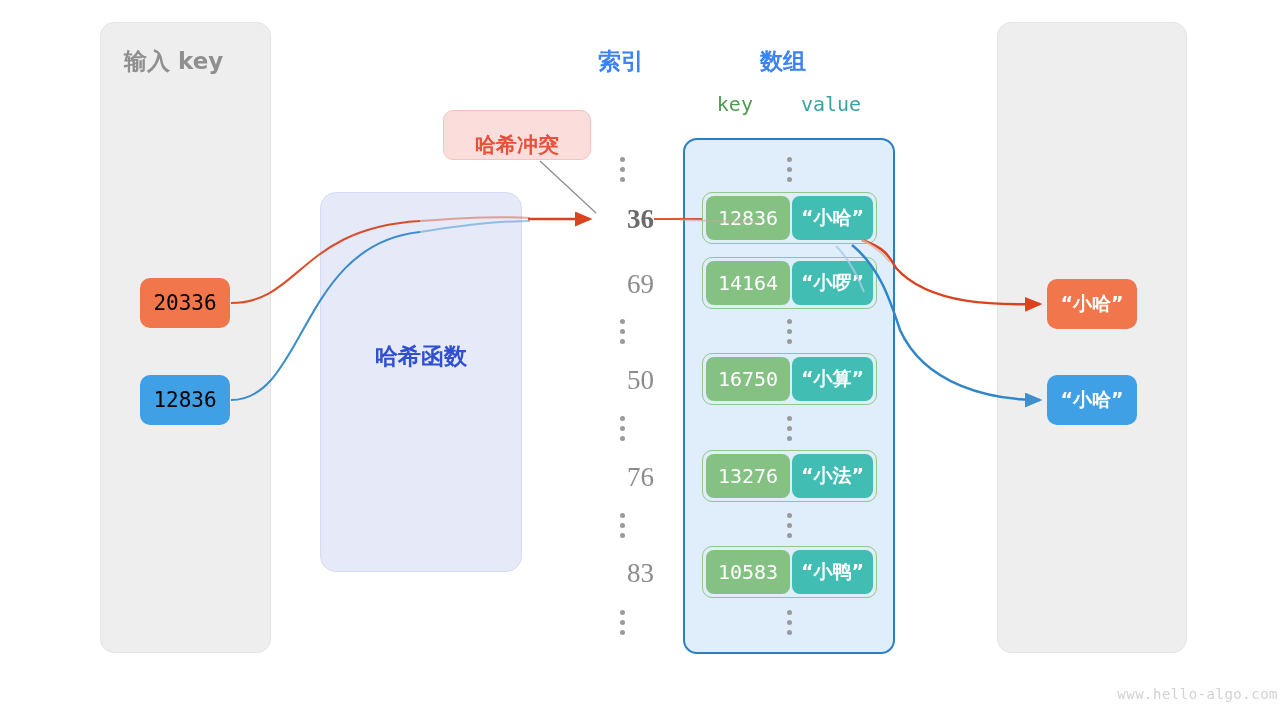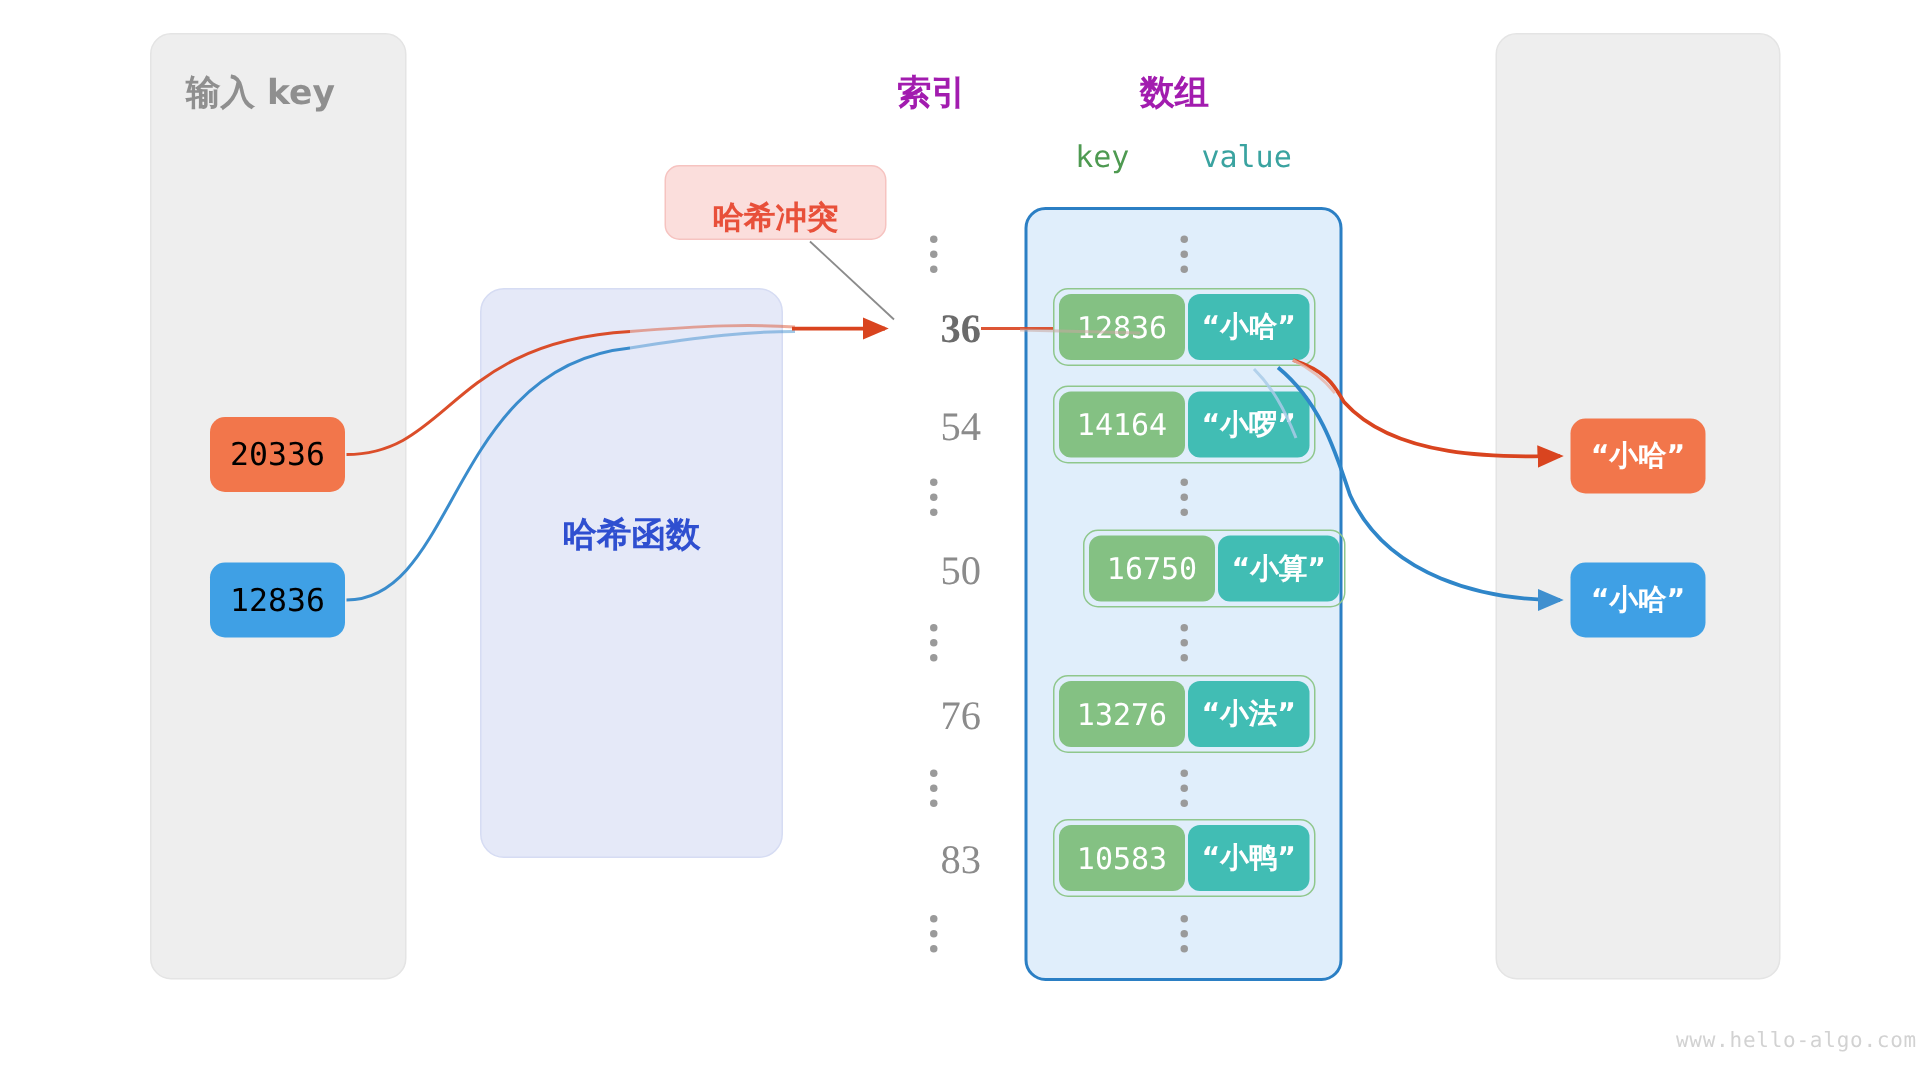--- a/index.html
+++ b/index.html
@@ -34,21 +34,21 @@
     font-weight: bold;
     font-size: 23px;
     white-space: nowrap;
   }
   #title-input  { left: 124px; top: 46px; }
   #title-output { left: 1018px; top: 46px; }
 
   
   .col-title {
     position: absolute;
-    color: #a21caf;
+    color: #3b82f6;
     font-weight: bold;
     font-size: 23px;
     white-space: nowrap;
   }
   #title-index { left: 598px; top: 46px; }
   #title-array { left: 760px; top: 46px; }
 
   #kv-header {
     position: absolute;
     left: 683px; top: 92px;
@@ -272,37 +272,37 @@
       <div class="vdots" style="left: 786px; top: 157px;">
         <i></i>
         <i></i>
         <i></i>
       </div>
       <div class="idx active" style="top: 204px;">36</div>
       <div class="bucket" style="top: 192px;">
         <div class="cell-key">12836</div>
         <div class="cell-val">“小哈”</div>
       </div>
-      <div class="idx" style="top: 269px;">54</div>
+      <div class="idx" style="top: 269px;">69</div>
       <div class="bucket" style="top: 257px;">
         <div class="cell-key">14164</div>
         <div class="cell-val">“小啰”</div>
       </div>
       <div class="vdots" style="left: 619px; top: 319px;">
         <i></i>
         <i></i>
         <i></i>
       </div>
       <div class="vdots" style="left: 786px; top: 319px;">
         <i></i>
         <i></i>
         <i></i>
       </div>
       <div class="idx" style="top: 365px;">50</div>
-      <div class="bucket" style="top: 353px; margin-left: 20px;">
+      <div class="bucket" style="top: 353px;">
         <div class="cell-key">16750</div>
         <div class="cell-val">“小算”</div>
       </div>
       <div class="vdots" style="left: 619px; top: 416px;">
         <i></i>
         <i></i>
         <i></i>
       </div>
       <div class="vdots" style="left: 786px; top: 416px;">
         <i></i>

